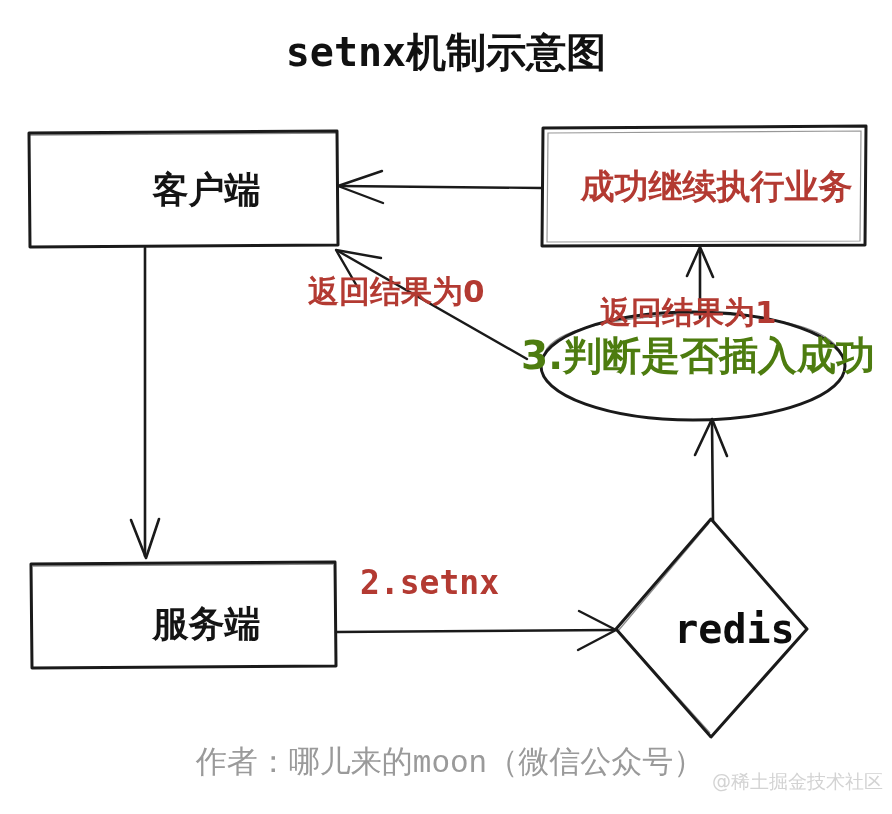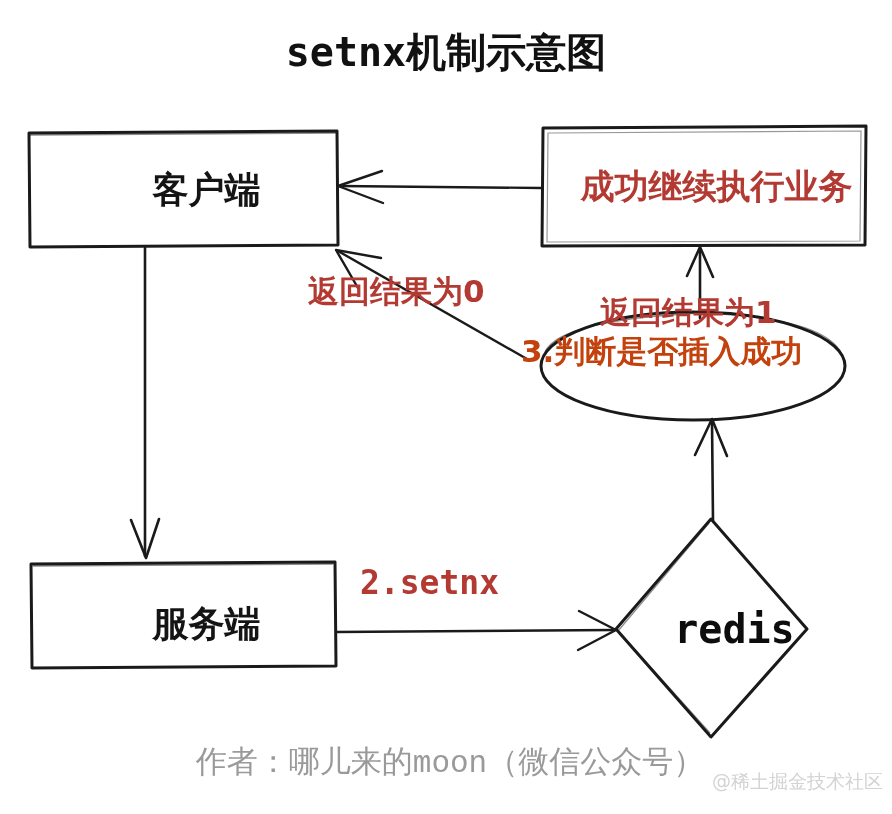--- a/index.html
+++ b/index.html
@@ -58,23 +58,23 @@
     color: #b33a32;
     font-family: "DejaVu Sans", "Liberation Sans", sans-serif;
   }
   #redis-label {
     font-size: 40px;
     font-weight: 700;
     color: #0d0d0d;
     font-family: "DejaVu Sans Mono", "Liberation Mono", monospace;
   }
   #decision-label {
-    font-size: 31px;
+    font-size: 39px;
     font-weight: 700;
-    color: #c2410c;
+    color: #4d7c0f;
     font-family: "DejaVu Sans", "Liberation Sans", sans-serif;
   }
   .edge-label {
     color: #b33a32;
     font-weight: 700;
     font-family: "DejaVu Sans", "Liberation Sans", sans-serif;
   }
   #edge-request { left: 66px;  top: 363px; font-size: 33px;
     font-family: "DejaVu Sans Mono", "Liberation Mono", monospace; }
   #edge-setnx   { left: 360px; top: 566px; font-size: 33px;

